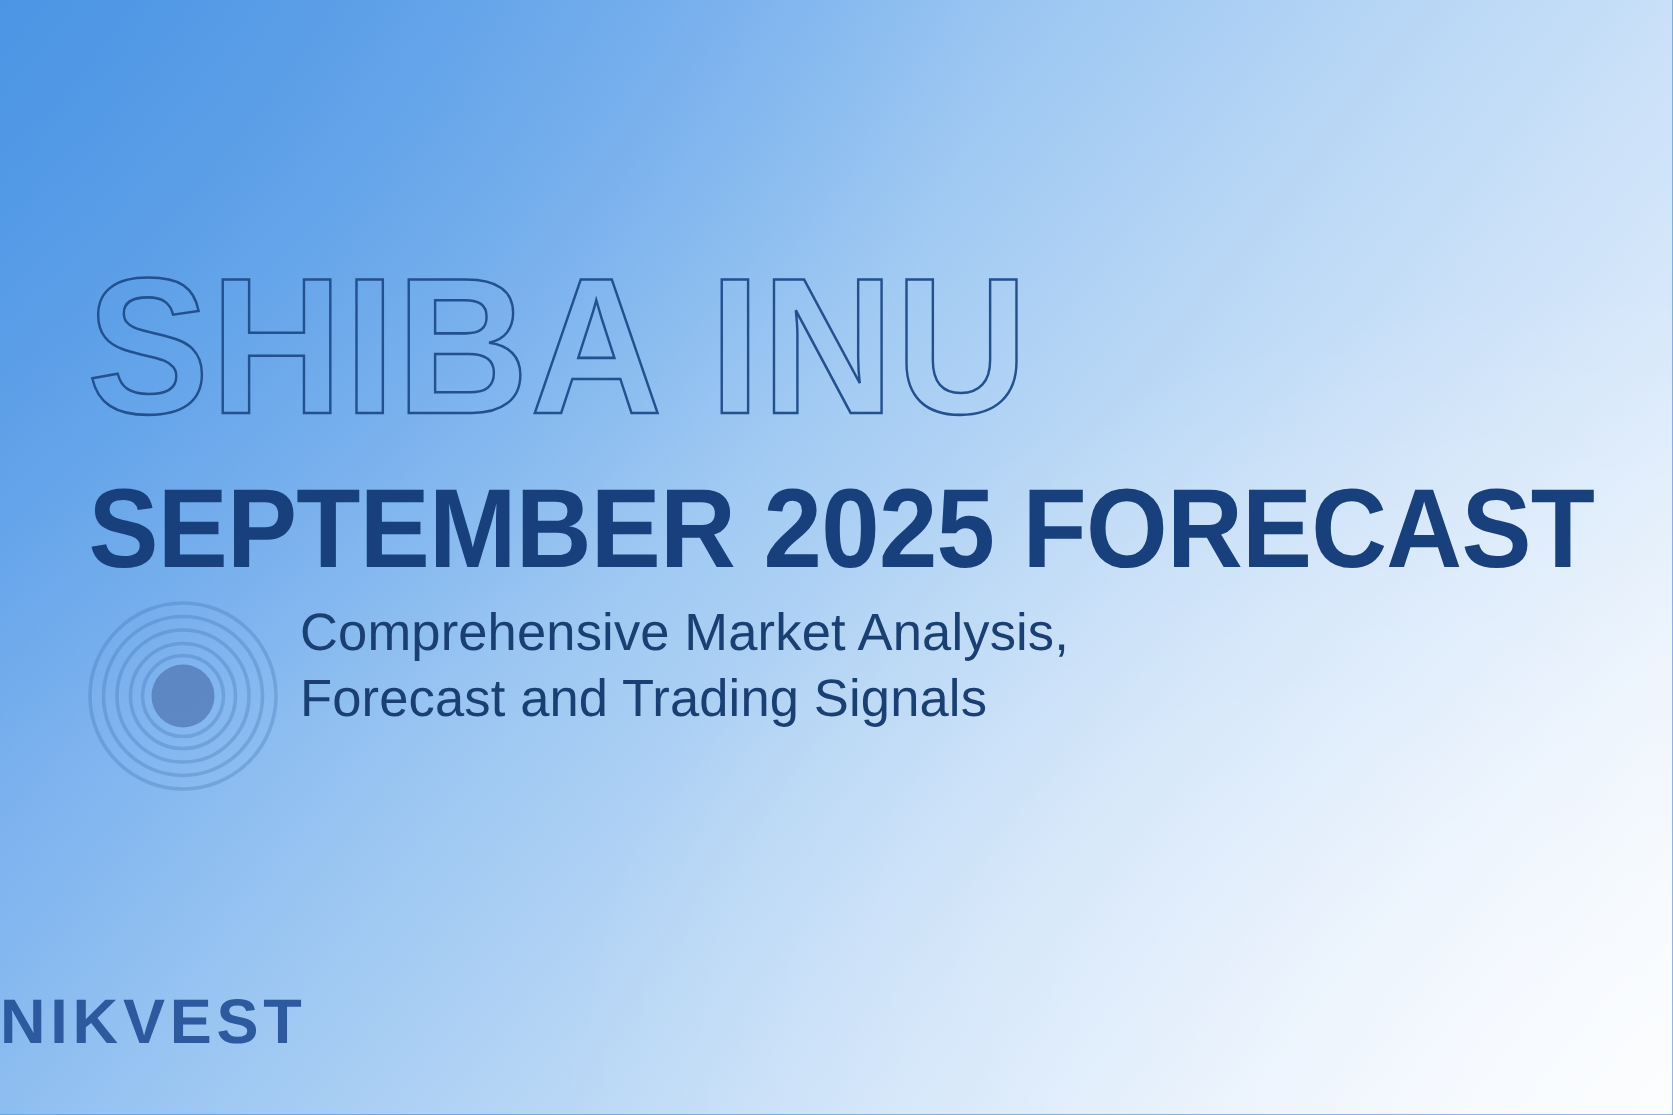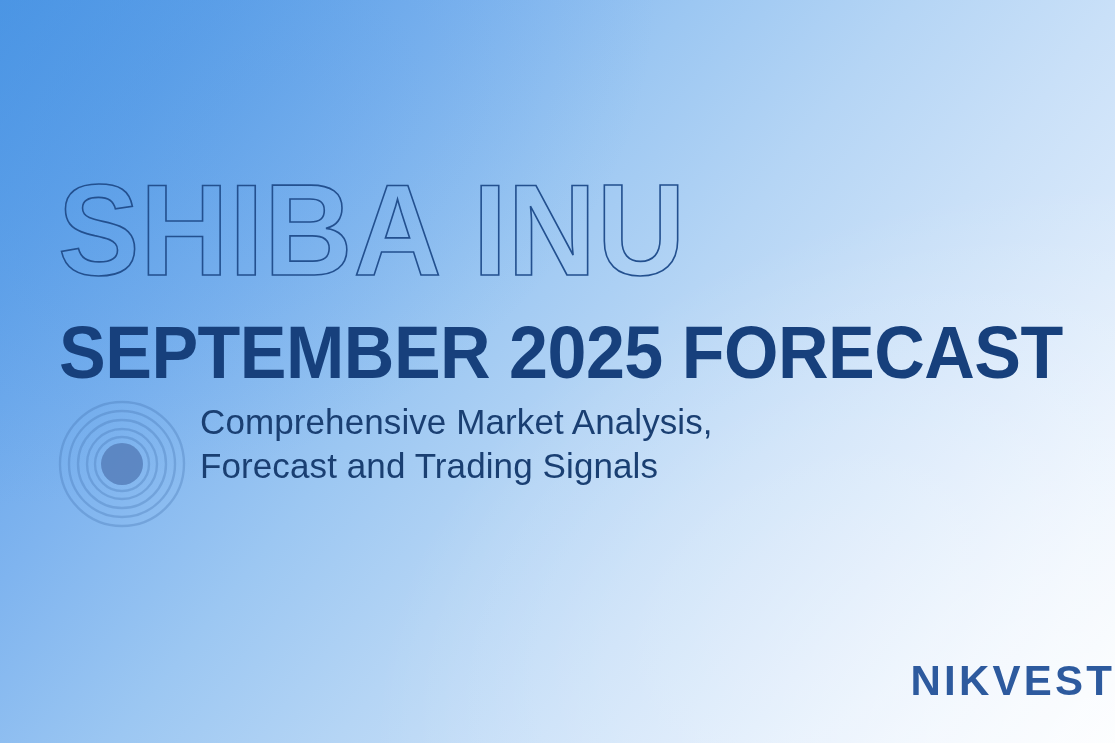--- a/index.html
+++ b/index.html
@@ -110,21 +110,21 @@
     color:#1a3f72;
     white-space:pre-line;
   }
 
   
   .brand {
     position:absolute;
     left:0;
     right:0;
     top:657px;
-    text-align:right;
+    text-align:left;
     font-family:"Liberation Sans", sans-serif;
     font-size:42px;
     font-weight:bold;
     letter-spacing:3.2px;
     color:#2d5a9e;
     z-index:3;
   }
 </style>
 </head>
 <body>

